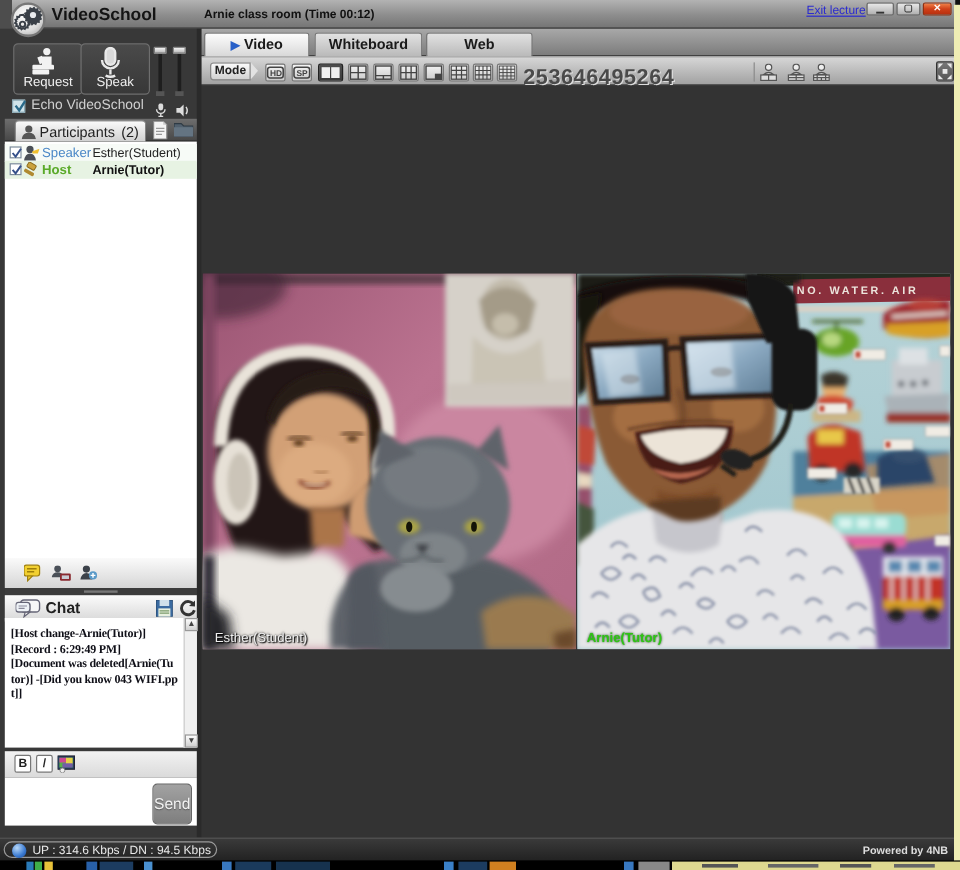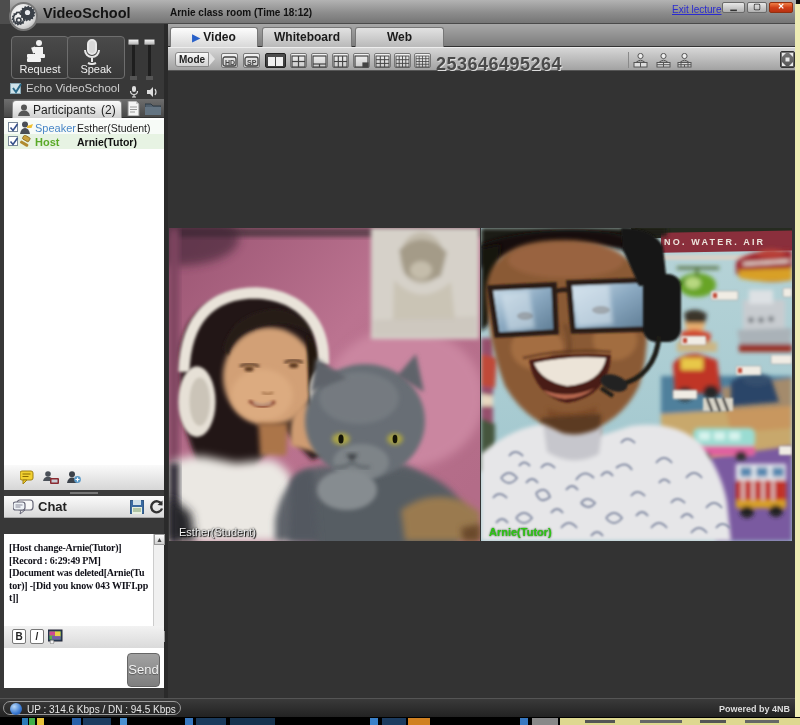--- a/index.html
+++ b/index.html
@@ -72,21 +72,21 @@
 
 
 #midbar { left:4px; top:441px; width:160px; height:25px; background:linear-gradient(#fafafa,#d6d6d6); }
 #splitter { left:4px; top:466px; width:160px; height:6px; background:#3c3c3c; }
 #splitter .h { position:absolute; left:66px; top:2px; width:28px; height:2px; background:#777;}
 
 
 #chathead { left:4px; top:472px; width:160px; height:22px; background:linear-gradient(#fbfbfb,#d9d9d9);
   border-bottom:1px solid #aaa;}
 #chathead .t { position:absolute; left:34px; top:3px; font-size:13px; font-weight:bold; color:#222;}
-#chatarea { left:4px; top:510px; width:160px; height:108px; background:#fff; }
+#chatarea { left:4px; top:491px; width:160px; height:108px; background:#fff; }
 #chattext { position:absolute; left:5px; top:8px; width:148px;
   font-family:"Liberation Serif", serif; font-weight:bold; font-size:10px; letter-spacing:-0.2px; line-height:12.5px; color:#101018; white-space:nowrap; overflow:hidden;}
 #chatscroll { position:absolute; right:0; top:0; width:11px; height:108px; background:#f0f0f0;
   border-left:1px solid #ccc;}
 .scrbtn { position:absolute; left:0px; width:11px; height:11px; background:linear-gradient(#fdfdfd,#d0d0d0);
   border:1px solid #999; color:#444; font-size:7px; text-align:center; line-height:9px;}
 
 #fmtbar { left:4px; top:602px; width:160px; height:22px; background:linear-gradient(#f2f2f2,#dadada); }
 .fmtico { top:3px; width:14px; height:15px; background:#fff; border:1px solid #777; border-radius:2px;
   font-size:10px; font-weight:bold; text-align:center; line-height:14px; color:#222;}
@@ -143,21 +143,21 @@
 #taskstrip div { position:absolute; top:1px; height:7px; }
 </style>
 </head>
 <body>
 
 <div class="abs" id="win"></div>
 <div class="abs" id="yellowstrip"></div>
 
 <div class="abs" id="titlebar">
   <div class="abs darkl"></div>
-  <div class="abs" id="roomtitle">Arnie class room (Time 18:12)</div>
+  <div class="abs" id="roomtitle">Arnie class room (Time 00:12)</div>
   <div class="abs" id="exitlecture">Exit lecture</div>
   <div class="abs winbtn" id="btnmin">▁</div>
   <div class="abs winbtn" id="btnmax">▢</div>
   <div class="abs winbtn" id="btncls">✕</div>
 </div>
 <div class="abs" id="brand">VideoSchool</div>
 <div class="abs" id="logo">
 <svg width="25" height="25" viewBox="0 0 25 25" style="position:absolute;left:0;top:0;">
 <g fill="#3a4048">
 <path d="M17.5 1.5 l1.2 1.8 2.1-.6.3 2.2 2.2.3-.6 2.1 1.8 1.2-1.4 1.7 1 1.9-2 .9.1 2.2-2.2-.2-.9 2-1.9-1-1.7 1.4-1.2-1.8-2.1.6-.3-2.2-2.2-.3.6-2.1-1.8-1.2 1.4-1.7-1-1.9 2-.9-.1-2.2 2.2.2.9-2 1.9 1z"></path>

